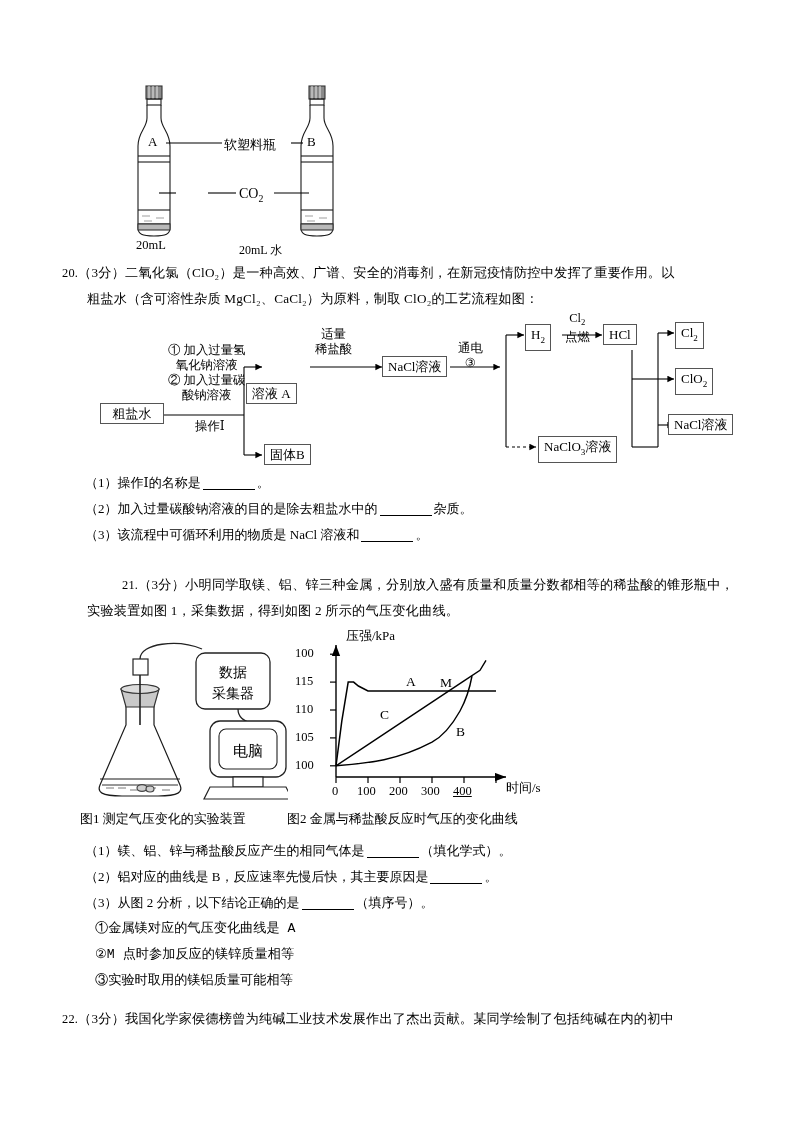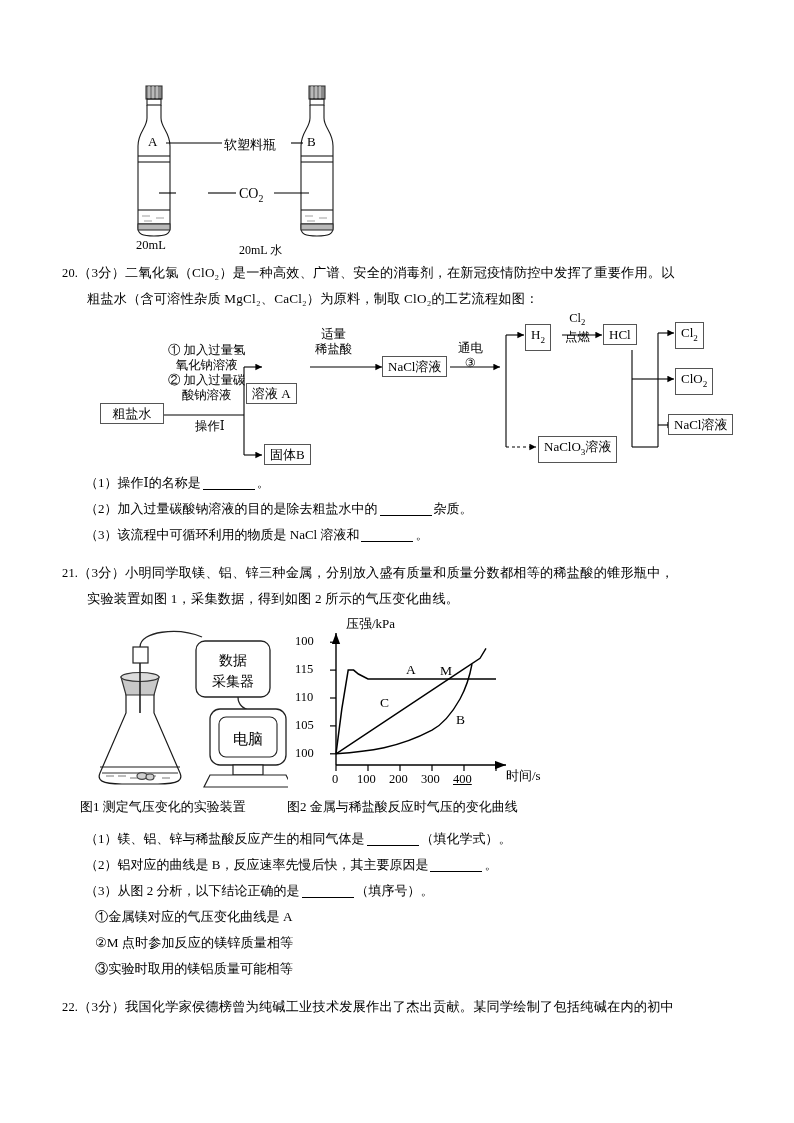--- a/index.html
+++ b/index.html
@@ -45,20 +45,21 @@
     font-size: 13px;
     line-height: 26px;
     padding-left: 23px;
     white-space: nowrap;
   }
   .opt-line {
     font-size: 13.2px;
     line-height: 26px;
     padding-left: 33px;
     white-space: nowrap;
+    font-family: Liberation Mono, monospace;
   }
   .blank {
     display: inline-block;
     width: 52px;
     border-bottom: 1.3px solid #000;
     vertical-align: -3px;
     margin: 0 2px;
   }
   sub { font-size: 0.7em; }
 
@@ -304,21 +305,21 @@
   <div class="sub-q">
     <span>（1）操作Ⅰ的名称是</span><span class="blank"></span><span>。</span>
   </div>
   <div class="sub-q">
     <span>（2）加入过量碳酸钠溶液的目的是除去粗盐水中的</span><span class="blank"></span><span>杂质。</span>
   </div>
   <div class="sub-q">
     <span>（3）该流程中可循环利用的物质是 NaCl 溶液和</span><span class="blank"></span><span>。</span>
   </div>
 
-  <div class="q-line" style="margin-top:12px;">
+  <div class="q-line" style="margin-top:24px;text-align:right;">
     <span class="q-num">21</span><span class="q-num">.</span><span>（3分）</span><span>小明同学取镁、铝、锌三种金属，分别放入盛有质量和质量分数都相等的稀盐酸的锥形瓶中，</span>
   </div>
   <div class="q-line indent">实验装置如图 1，采集数据，得到如图 2 所示的气压变化曲线。</div>
 
   <div class="fig-row">
 
     <svg width="210" height="178" style="position:absolute;left:16px;top:4px;">
       <g stroke="#1a1a1a" fill="none" stroke-width="1.2">
 
         <path d="M48,66 L48,92 L22,152 C19,159 23,163 44,163 L80,163 C101,163 105,159 102,152 L76,92 L76,66"></path>

